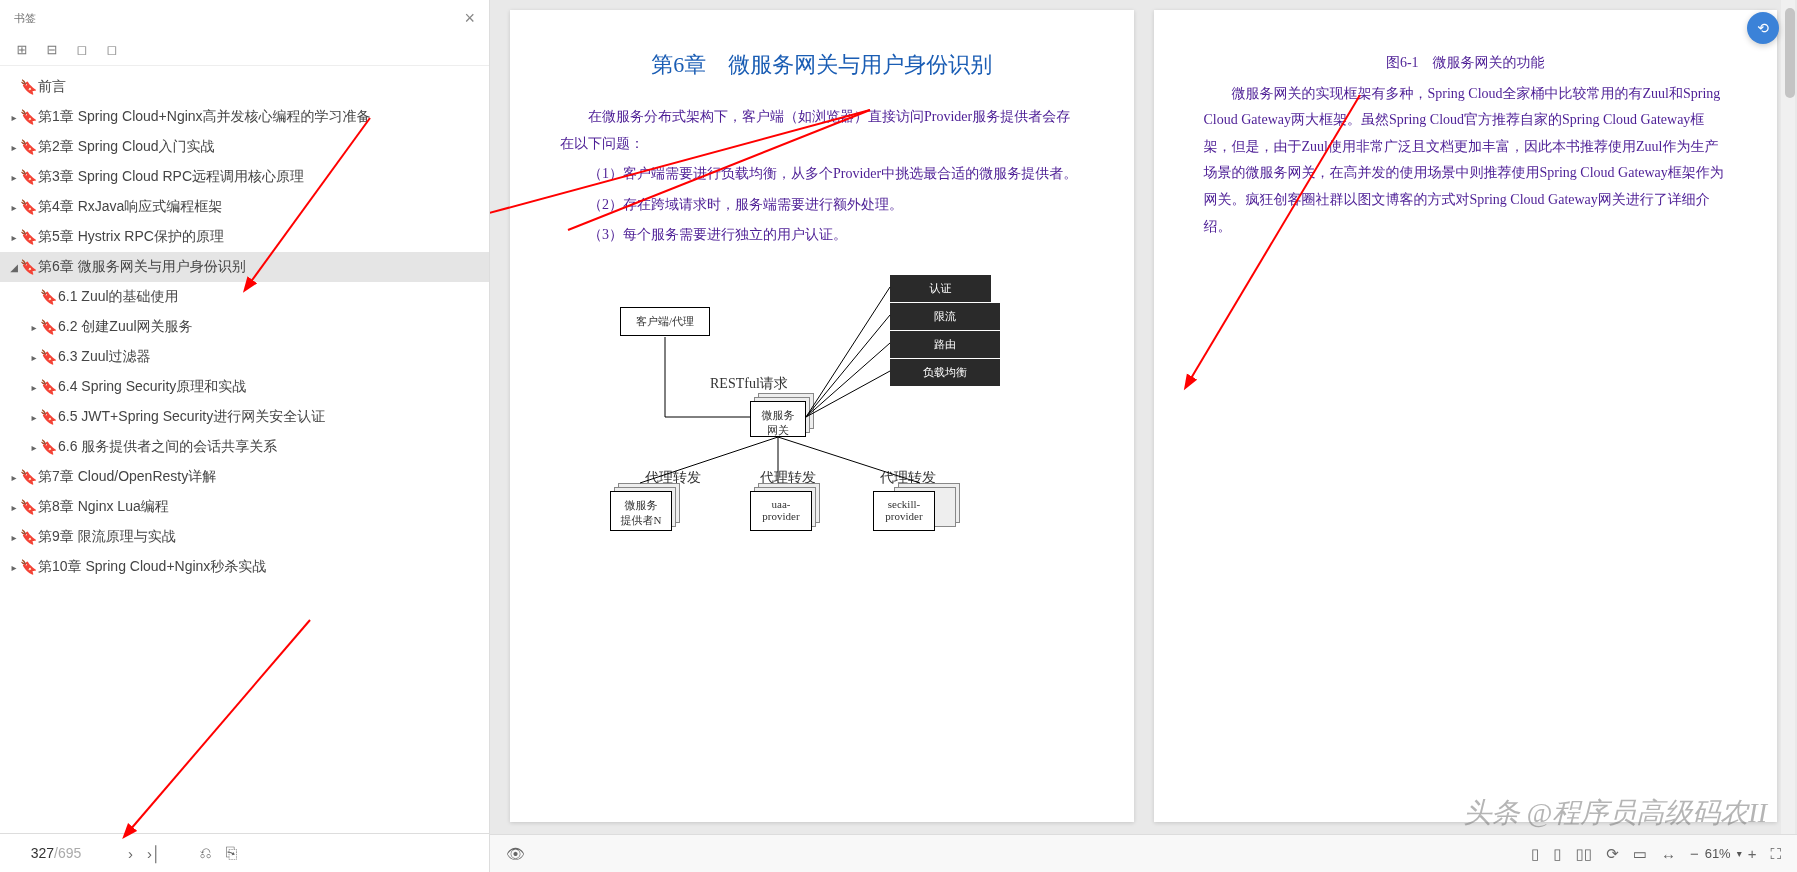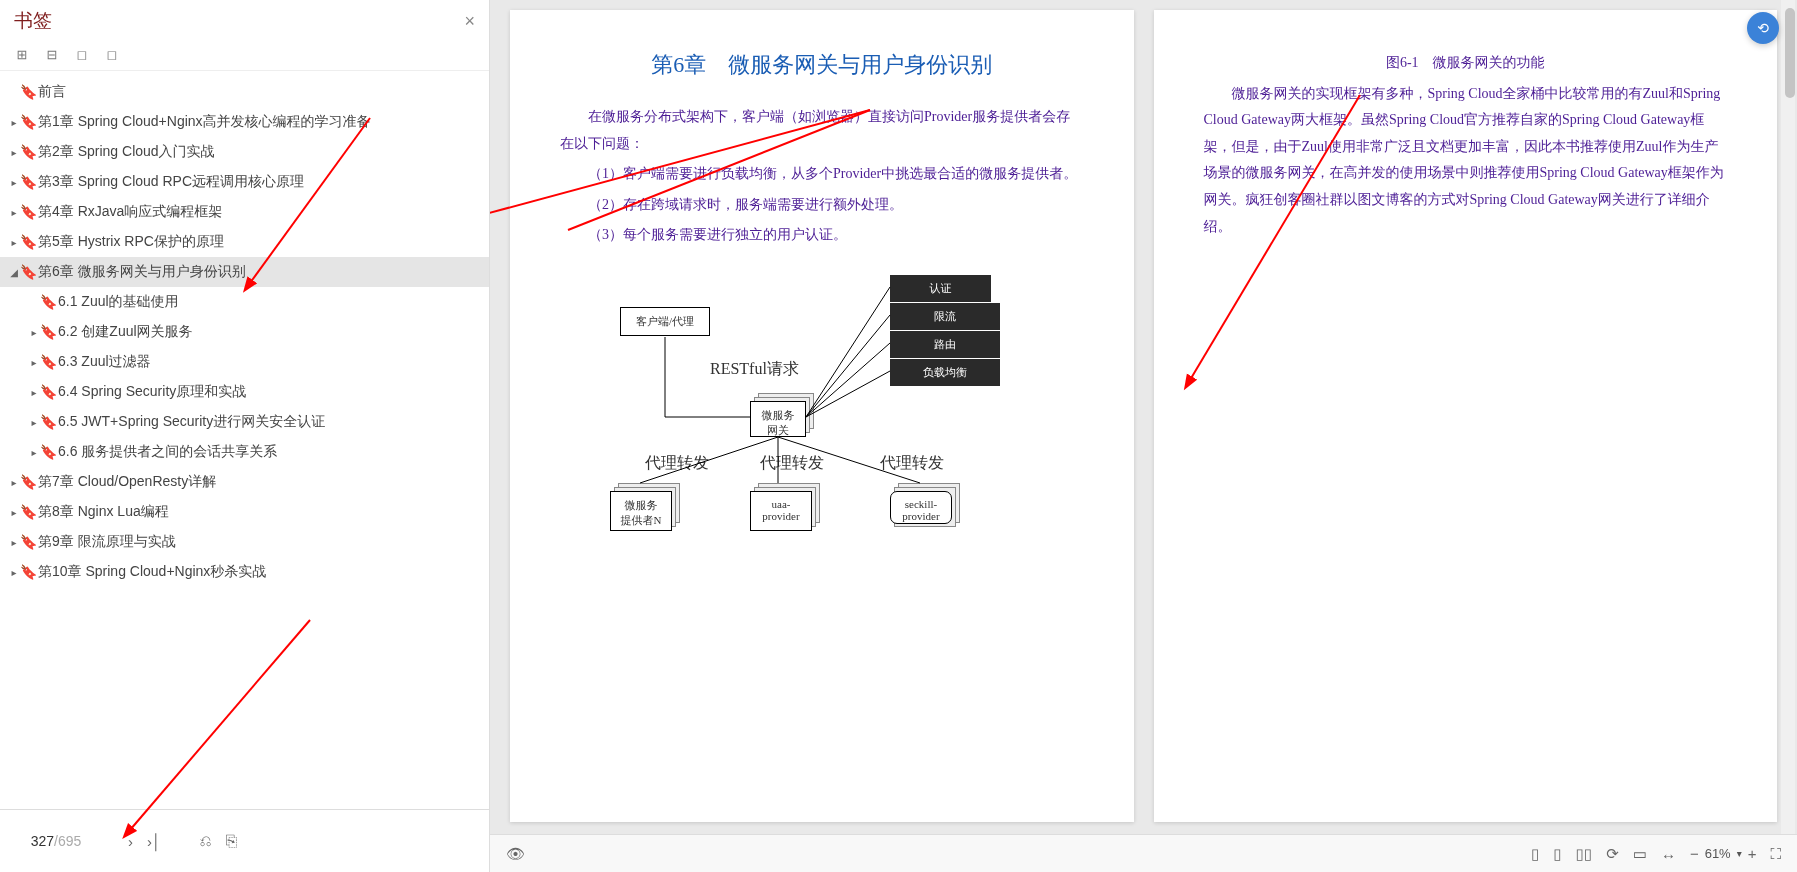--- a/index.html
+++ b/index.html
@@ -1,46 +1,46 @@
 <!DOCTYPE html>
 <html><head>
 <meta charset="utf-8">
 <style>
 * { box-sizing: border-box; margin: 0; padding: 0; }
 body { font-family: "Microsoft YaHei", sans-serif; font-size: 13px; color: #333; background: #f5f5f5; width: 1797px; height: 872px; overflow: hidden; position: relative; }
 .container { display: flex; height: 100%; }
 .sidebar { width: 490px; background: #fff; border-right: 1px solid #ddd; display: flex; flex-direction: column; }
 .sidebar-header { display: flex; justify-content: space-between; align-items: center; padding: 8px 14px; }
-.sidebar-title { font-size: 19px; color: #7f1d1d; }
+.sidebar-title { font-size: 11px; color: #737373; }
 .close-btn { font-size: 18px; color: #888; cursor: pointer; }
 .toolbar-row { display: flex; gap: 14px; padding: 4px 14px 8px; border-bottom: 1px solid #eee; }
 .tb-icon { width: 16px; height: 16px; display: flex; align-items: center; justify-content: center; color: #777; cursor: pointer; }
 .bookmark-list { flex: 1; overflow-y: auto; padding: 6px 0; }
 .bm-item { display: flex; align-items: center; padding: 6px 8px; cursor: pointer; font-size: 14px; color: #444; white-space: nowrap; }
 .bm-item.selected { background: #e5e5e5; }
 .bm-caret { width: 12px; font-size: 10px; color: #666; text-align: center; }
 .bm-icon { width: 14px; color: #999; margin-right: 4px; }
 .bm-indent-0 { padding-left: 8px; }
 .bm-indent-1 { padding-left: 28px; }
-.sidebar-footer { border-top: 1px solid #ddd; padding: 20px 14px; display: flex; align-items: center; gap: 10px; }
+.sidebar-footer { border-top: 1px solid #ddd; padding: 8px 14px; display: flex; align-items: center; gap: 10px; }
 .page-input { display: flex; align-items: baseline; font-size: 14px; width: 100px; }
 .page-current { text-align: right; width: 40px; color: #333; }
 .page-total { color: #aaa; }
 .nav-btns { display: flex; gap: 6px; }
 .nav-btn { cursor: pointer; color: #666; font-size: 15px; padding: 2px 4px; }
 .content { flex: 1; background: #e9e9e9; display: flex; gap: 20px; padding: 10px 20px 50px; overflow: hidden; position: relative; }
 .page { background: #fff; flex: 1; padding: 40px 50px; box-shadow: 0 1px 4px rgba(0,0,0,.15); position: relative; font-family: "SimSun", serif; }
 .page-title-main { color: #1a5db4; font-size: 22px; text-align: center; margin-bottom: 24px; font-weight: normal; }
 .page p { font-size: 14px; line-height: 1.9; text-indent: 2em; color: #4c1d95; margin-bottom: 4px; }
 .fig-caption { text-align: center; font-size: 14px; margin-bottom: 14px; }
 .diagram { margin-top: 18px; position: relative; height: 280px; }
 .dbox { position: absolute; border: 1px solid #000; background: #fff; font-size: 11px; text-align: center; padding: 6px 4px; }
 .dbox.dark { background: #2a2a2a; color: #fff; border: none; }
 .dshadow { position: absolute; border: 1px solid #888; background: #eee; }
-.dlabel { position: absolute; font-size: 16px; }
+.dlabel { position: absolute; font-size: 14px; margin-top: 16px; }
 .statusbar { position: absolute; left: 490px; right: 0; bottom: 0; height: 38px; background: #f8f8f8; border-top: 1px solid #ddd; display: flex; align-items: center; padding: 0 16px; gap: 14px; }
 .statusbar .spacer { flex: 1; }
 .sb-icon { color: #666; cursor: pointer; font-size: 15px; }
 .zoom-group { display: flex; align-items: center; gap: 6px; color: #555; font-size: 13px; }
 .watermark { position: absolute; right: 30px; bottom: 40px; font-size: 28px; color: rgba(120,120,120,.55); font-style: italic; font-family: "Microsoft YaHei"; pointer-events: none; }
 .float-btn { position: absolute; top: 12px; right: 18px; width: 32px; height: 32px; border-radius: 50%; background: #3b82d8; color: #fff; display: flex; align-items: center; justify-content: center; font-size: 14px; cursor: pointer; box-shadow: 0 2px 6px rgba(0,0,0,.2); }
 svg.arrow { position: absolute; pointer-events: none; }
 .scrollbar-track { position:absolute; right:2px; top:0; bottom:38px; width:14px; background:#f0f0f0;}
 .scrollbar-thumb { position:absolute; right:2px; top:8px; width:10px; height:90px; background:#c4c4c4; border-radius:5px;}
 </style>
@@ -195,21 +195,21 @@
         <div class="dbox" style="left:50px; top:224px; width:62px; height:40px; white-space:pre-line;">微服务
 提供者N</div>
 
         <div class="dshadow" style="left:198px; top:216px; width:62px; height:40px;"></div>
         <div class="dshadow" style="left:194px; top:220px; width:62px; height:40px;"></div>
         <div class="dbox" style="left:190px; top:224px; width:62px; height:40px; white-space:pre-line;">uaa-
 provider</div>
 
         <div class="dshadow" style="left:338px; top:216px; width:62px; height:40px;"></div>
         <div class="dshadow" style="left:334px; top:220px; width:62px; height:40px;"></div>
-        <div class="dbox" style="left:330px; top:224px; width:62px; height:33px; white-space:pre-line;border-radius:7px;">seckill-
+        <div class="dbox" style="left:313px; top:224px; width:62px; height:40px; white-space:pre-line;">seckill-
 provider</div>
 
         <svg style="position:absolute;left:0;top:0;width:100%;height:100%;">
           <line x1="105" y1="70" x2="105" y2="150" stroke="#000"></line>
             <line x1="105" y1="150" x2="190" y2="150" stroke="#000"></line>
           <line x1="246" y1="150" x2="330" y2="20" stroke="#000"></line>
             <line x1="246" y1="150" x2="330" y2="48" stroke="#000"></line>
           <line x1="246" y1="150" x2="330" y2="76" stroke="#000"></line>
             <line x1="246" y1="150" x2="330" y2="104" stroke="#000"></line>
           <line x1="218" y1="170" x2="80" y2="216" stroke="#000"></line>
@@ -221,20 +221,21 @@
 
     <div class="page">
       <p class="fig-caption" style="text-indent:0">图6-1　微服务网关的功能</p>
       <p>微服务网关的实现框架有多种，Spring Cloud全家桶中比较常用的有Zuul和Spring Cloud Gateway两大框架。虽然Spring Cloud官方推荐自家的Spring Cloud Gateway框架，但是，由于Zuul使用非常广泛且文档更加丰富，因此本书推荐使用Zuul作为生产场景的微服务网关，在高并发的使用场景中则推荐使用Spring Cloud Gateway框架作为网关。疯狂创客圈社群以图文博客的方式对Spring Cloud Gateway网关进行了详细介绍。</p>
     </div>
 
     <div class="scrollbar-track"></div>
     <div class="scrollbar-thumb"></div>
 
     <div class="float-btn">⟲</div>
+    <div class="watermark">头条 @程序员高级码农II</div>
 
     <svg class="arrow" style="left:0;top:0;width:100%;height:100%;">
       <defs>
           <marker id="ah" markerWidth="10" markerHeight="10" refX="2" refY="3" orient="auto">
             <path d="M0,0 L0,6 L8,3 z" fill="#f00"></path>
           </marker>
         </defs>
       <line x1="380" y1="110" x2="-230" y2="275" stroke="#f00" stroke-width="2" marker-end="url(#ah)"></line>
       <line x1="380" y1="110" x2="78" y2="230" stroke="#f00" stroke-width="2"></line>
       <line x1="870" y1="95" x2="700" y2="380" stroke="#f00" stroke-width="2" marker-end="url(#ah)"></line>

